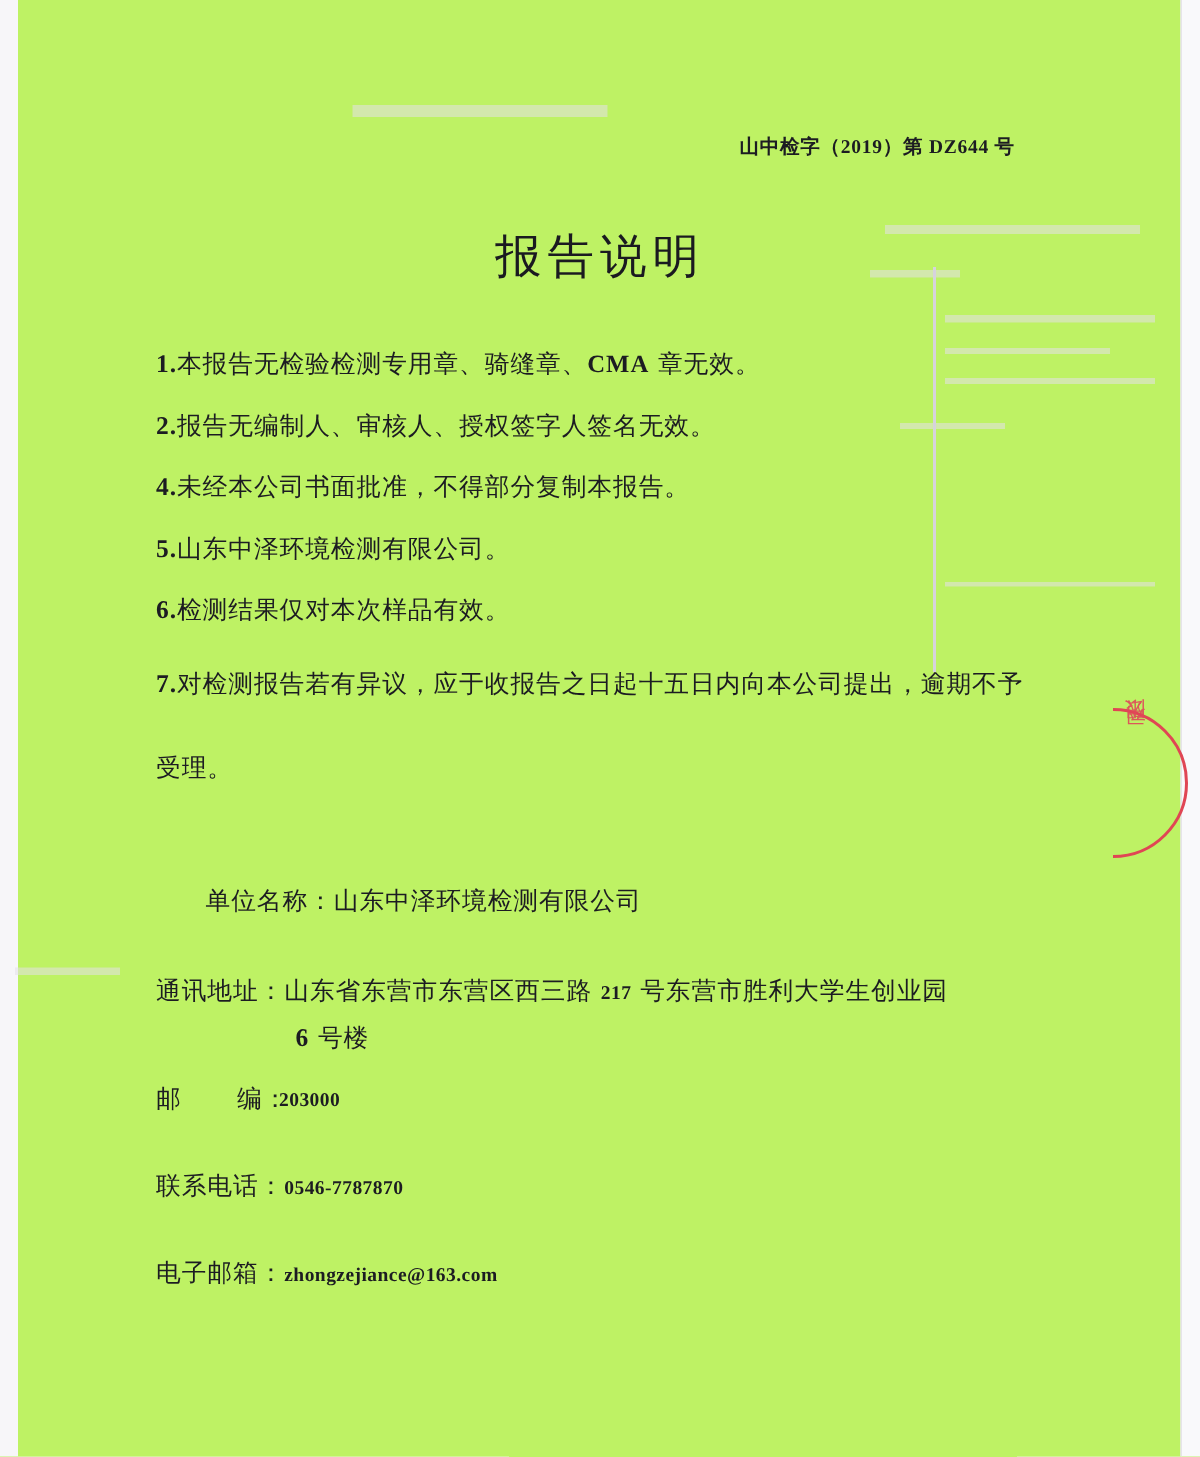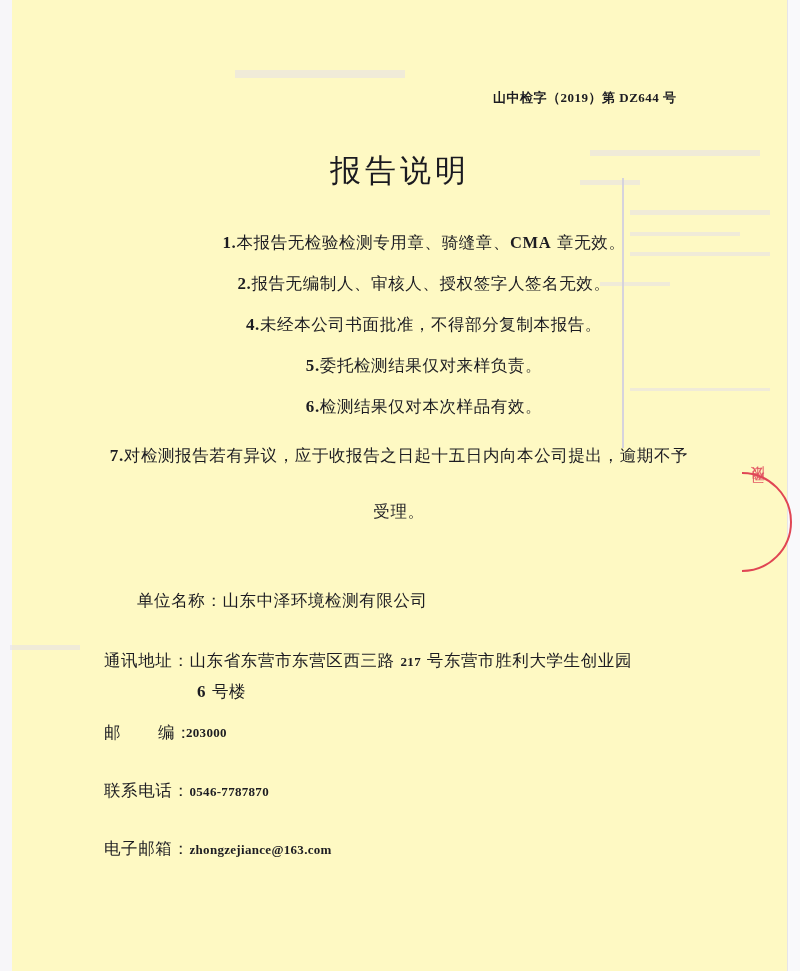--- a/index.html
+++ b/index.html
@@ -12,21 +12,21 @@
       position: relative;
       overflow: hidden;
       background: #f4f2f8;
       font-family: "DejaVu Serif", "Liberation Serif", serif;
       color: #1c1c22;
     }
     .page {
       position: absolute;
       left: 0; top: 0;
       width: 800px; height: 971px;
-      background: #fef9c3;
+      background: #bef264;
       text-decoration: underline;
     }
     .edge-strip {
       position: absolute;
       right: 0; top: 0;
       width: 12px; height: 971px;
       background: #f9f9fb;
       border-left: 1px solid #e6e4ea;
     }
     .left-strip {
@@ -63,21 +63,20 @@
       letter-spacing: 4px;
       color: #1a1a20;
     }
     .notice-list {
       position: absolute;
       left: 104px; top: 233px;
       width: 640px;
       margin: 0;
       padding: 0;
       list-style: none;
-      text-align: center;
     }
     .notice-item {
       font-size: 16.5px;
       line-height: 20px;
       margin-bottom: 21px;
       font-family: "DejaVu Sans", sans-serif;
       letter-spacing: 0.6px;
       white-space: nowrap;
     }
     .notice-item .num {
@@ -173,21 +172,21 @@
     <li class="notice-item">
       <span class="num">1.</span><span>本报告无检验检测专用章、骑缝章、</span><span class="latin">CMA</span><span> 章无效。</span>
     </li>
     <li class="notice-item">
       <span class="num">2.</span><span>报告无编制人、审核人、授权签字人签名无效。</span>
     </li>
     <li class="notice-item">
       <span class="num">4.</span><span>未经本公司书面批准，不得部分复制本报告。</span>
     </li>
     <li class="notice-item">
-      <span class="num">5.</span><span>委托检测结果仅对来样负责。</span>
+      <span class="num">5.</span><span>山东中泽环境检测有限公司。</span>
     </li>
     <li class="notice-item">
       <span class="num">6.</span><span>检测结果仅对本次样品有效。</span>
     </li>
     <li class="notice-item wrap" style="width:590px;">
       <span class="num">7.</span><span>对检测报告若有异议，应于收报告之日起十五日内向本公司提出，逾期不予受理。</span>
     </li>
   </ul>
 
   <div class="contact" style="top:590px;margin-left:33px;">

